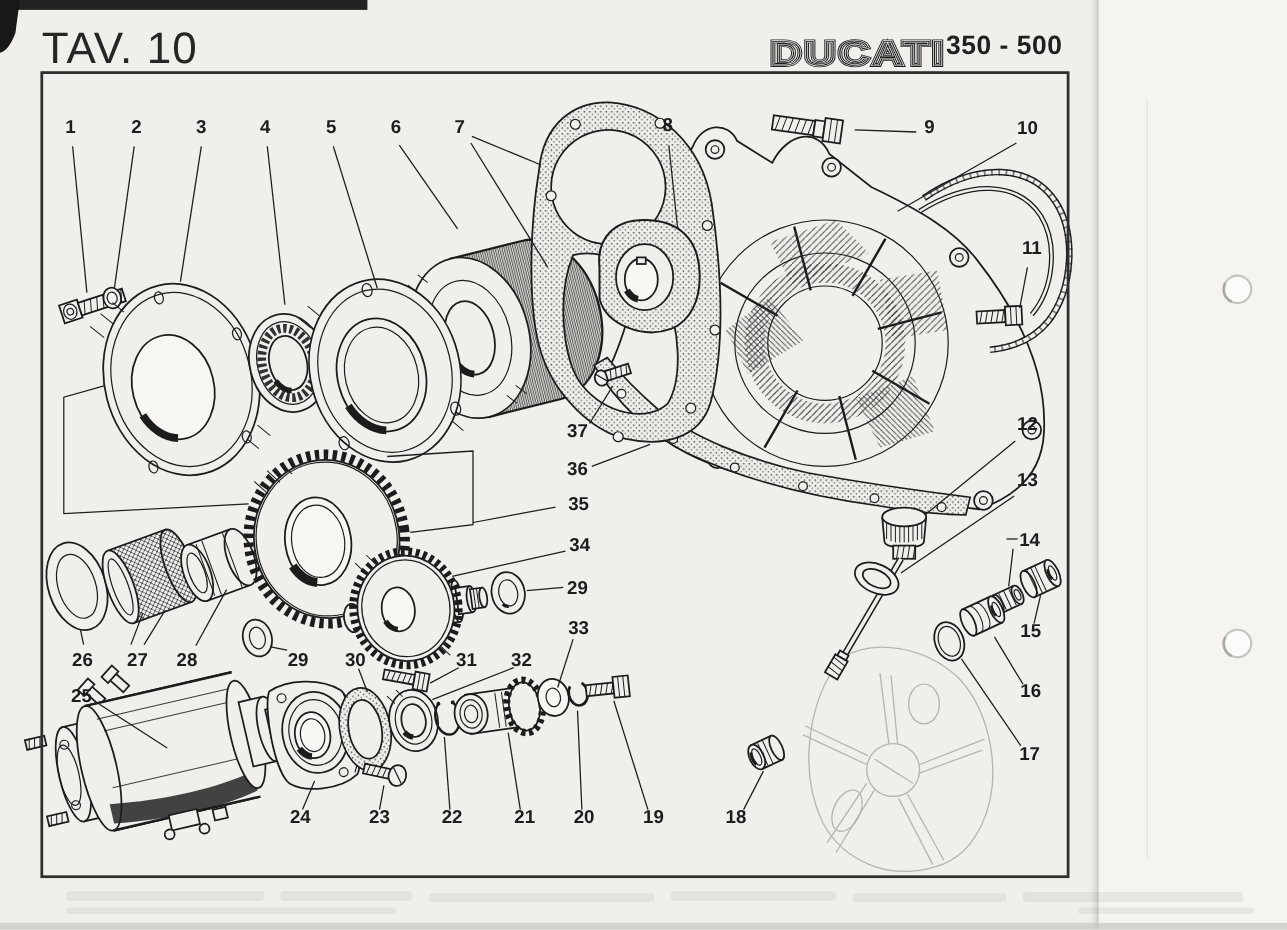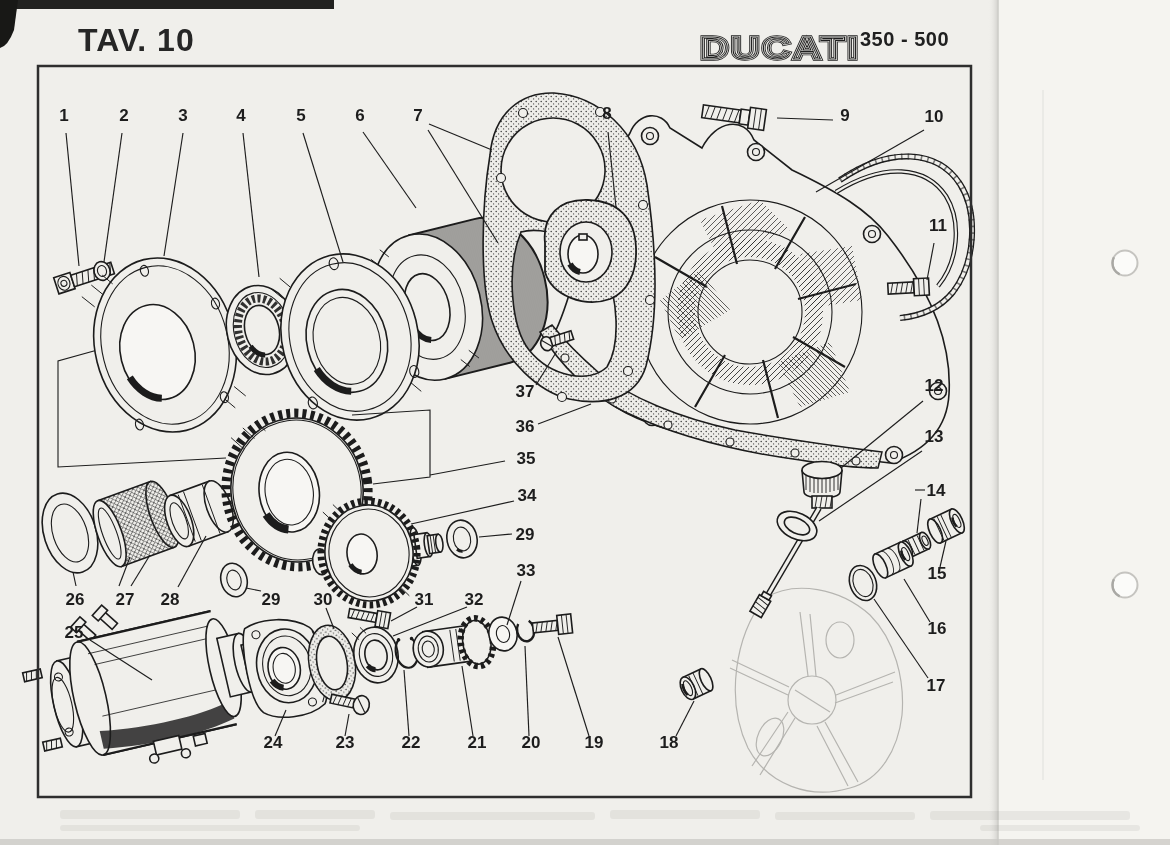--- a/index.html
+++ b/index.html
@@ -1,20 +1,20 @@
 <!DOCTYPE html>
 <html><head>
 <meta charset="utf-8">
 <style>
   html,body{margin:0;padding:0;background:#dcdbd7;width:1170px;height:845px;overflow:hidden;}
   #page{position:relative;width:1170px;height:845px;font-family:"Liberation Sans",sans-serif;}
   #scene{position:absolute;left:0;top:0;}
   .hdr{position:absolute;color:#262626;white-space:nowrap;}
-  #tav{left:38px;top:22px;font-size:32px;font-weight:700;letter-spacing:1px;margin-left:40px;}
-  #model{left:860px;top:28px;font-size:20px;font-weight:800;letter-spacing:0.5px;color:#202020;}
+  #tav{left:38px;top:22px;font-size:40px;font-weight:400;letter-spacing:1px;}
+  #model{left:860px;top:28px;font-size:24px;font-weight:800;letter-spacing:0.5px;color:#202020;}
   #logo{position:absolute;left:688px;top:24px;}
   .logoA{font:800 40px "Liberation Sans",sans-serif;letter-spacing:2px;fill:none;stroke:#1f1f1f;stroke-width:4.4;}
   .logoB{font:800 40px "Liberation Sans",sans-serif;letter-spacing:2px;fill:none;stroke:#f0efeb;stroke-width:2.5;}
   .logoC{font:800 40px "Liberation Sans",sans-serif;letter-spacing:2px;fill:none;stroke:#1f1f1f;stroke-width:1.1;}
   svg .p{fill:#f0efeb;stroke:#1c1c1c;stroke-width:1.6;}
   svg .w{fill:#f7f6f3;stroke:#1c1c1c;stroke-width:1.6;}
   svg .ln{fill:none;stroke:#1c1c1c;stroke-width:1.1;}
   svg .tk{fill:none;stroke:#1c1c1c;stroke-width:0.9;}
   svg .thk{fill:none;stroke:#1c1c1c;stroke-width:2.2;}
   svg .drk{fill:none;stroke:#1c1c1c;}

